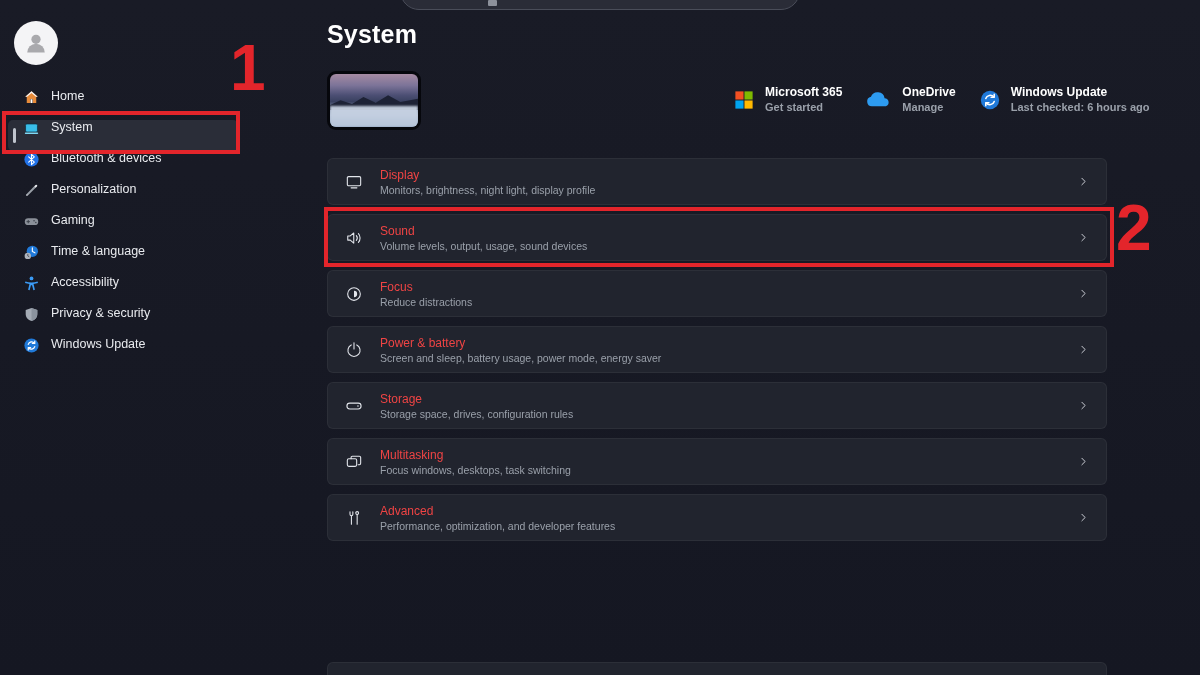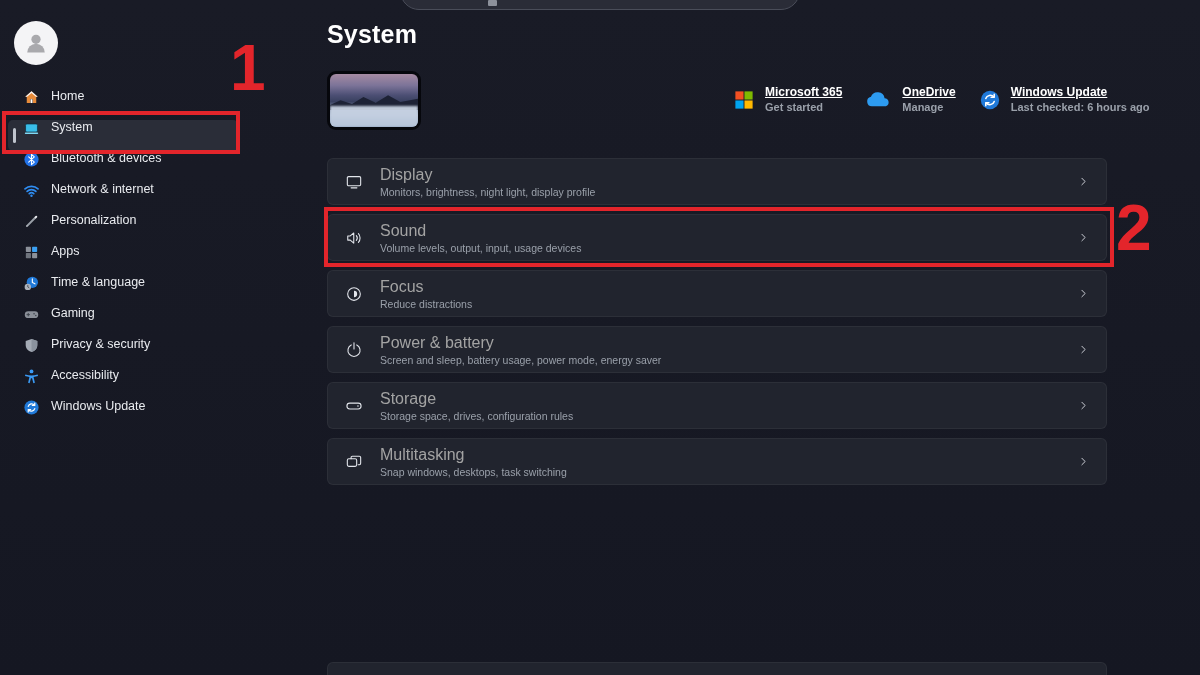--- a/index.html
+++ b/index.html
@@ -39,30 +39,30 @@
     background:linear-gradient(180deg,#a68ba3 0%,#7b7398 22%,#4c4f74 40%,#39405f 52%,#a9b8ce 78%,#8298b6 100%);}
   .hero-mountains{position:absolute;left:0;right:0;top:34%;height:34%;background:#1d2235;
     clip-path:polygon(0 72%,12% 46%,25% 66%,38% 28%,52% 60%,66% 18%,80% 55%,100% 38%,100% 100%,0 100%);}
   .hero-clouds{position:absolute;left:0;right:0;bottom:0;height:40%;
     background:linear-gradient(180deg,rgba(206,216,231,.92),#b7c5d9);filter:blur(1px);}
 
   .quick-cards{position:absolute;left:733px;top:84px;display:flex;align-items:center;gap:23px;}
   .quick-card{display:flex;align-items:center;gap:10px;cursor:pointer;}
   .quick-icon{width:22px;height:22px;flex:0 0 auto;}
   .quick-icon.cloud{width:27px;height:20px;}
-  .quick-title{font-size:12px;font-weight:700;color:#fff;line-height:1.35;white-space:nowrap;text-decoration:underline;}
+  .quick-title{font-size:12px;font-weight:700;color:#fff;line-height:1.35;white-space:nowrap;}
   .quick-sub{font-size:11px;color:#9aa0aa;line-height:1.35;white-space:nowrap;font-weight:bold;}
 
   
   .rows{position:absolute;left:327px;top:158px;width:780px;display:flex;flex-direction:column;gap:9px;}
   .row{height:47px;background:#21242e;border:1px solid rgba(255,255,255,.05);border-radius:6px;
     display:flex;align-items:center;padding:0 16px;gap:16px;cursor:pointer;}
   .row-icon{width:20px;height:20px;flex:0 0 auto;}
   .row-text{flex:1;display:flex;flex-direction:column;gap:2px;min-width:0;}
-  .row-title{font-size:16px;color:#a3a3a3;}
+  .row-title{font-size:12px;color:#ef4444;}
   .row-sub{font-size:10.5px;color:#9aa0aa;}
   .chevron{width:13px;height:13px;flex:0 0 auto;}
   .row-partial{position:absolute;left:327px;top:662px;width:780px;height:47px;background:#21242e;
     border:1px solid rgba(255,255,255,.05);border-radius:6px;}
 
   
   .anno-box{position:absolute;border:4px solid var(--red);z-index:5;pointer-events:none;}
   .anno-box.b1{left:2px;top:111px;width:238px;height:43px;}
   .anno-box.b2{left:324px;top:207px;width:790px;height:60px;}
   .anno-num{position:absolute;font-size:64px;font-weight:800;color:var(--red);line-height:1;z-index:6;
@@ -223,59 +223,47 @@
     <span class="label">System</span>
   </div>
       <div class="side-item">
     <svg class="icon">
           <use href="#bluetooth-icon"></use>
         </svg>
     <span class="label">Bluetooth &amp; devices</span>
   </div>
       <div class="side-item">
     <svg class="icon">
-          <use href="#network-icon"></use>
-        </svg>
-    <span class="label">Network &amp; internet</span>
-  </div>
-      <div class="side-item">
-    <svg class="icon">
           <use href="#personalization-icon"></use>
         </svg>
     <span class="label">Personalization</span>
   </div>
       <div class="side-item">
     <svg class="icon">
-          <use href="#apps-icon"></use>
-        </svg>
-    <span class="label">Apps</span>
+          <use href="#gaming-icon"></use>
+        </svg>
+    <span class="label">Gaming</span>
   </div>
       <div class="side-item">
     <svg class="icon">
           <use href="#time-language-icon"></use>
         </svg>
     <span class="label">Time &amp; language</span>
   </div>
       <div class="side-item">
     <svg class="icon">
-          <use href="#gaming-icon"></use>
-        </svg>
-    <span class="label">Gaming</span>
+          <use href="#accessibility-icon"></use>
+        </svg>
+    <span class="label">Accessibility</span>
   </div>
       <div class="side-item">
     <svg class="icon">
           <use href="#privacy-security-icon"></use>
         </svg>
     <span class="label">Privacy &amp; security</span>
-  </div>
-      <div class="side-item">
-    <svg class="icon">
-          <use href="#accessibility-icon"></use>
-        </svg>
-    <span class="label">Accessibility</span>
   </div>
       <div class="side-item">
     <svg class="icon">
           <use href="#windows-update-icon"></use>
         </svg>
     <span class="label">Windows Update</span>
   </div>
     </nav>
 
   <h1 class="page-title">System</h1>
@@ -329,21 +317,21 @@
     <svg class="chevron">
           <use href="#chevron-right-icon"></use>
         </svg>
   </div>
       <div class="row">
     <svg class="row-icon">
           <use href="#sound-icon"></use>
         </svg>
     <div class="row-text">
       <div class="row-title">Sound</div>
-      <div class="row-sub">Volume levels, output, input, usage devices</div>
+      <div class="row-sub">Volume levels, output, usage, sound devices</div>
     </div>
     <svg class="chevron">
           <use href="#chevron-right-icon"></use>
         </svg>
   </div>
       <div class="row">
     <svg class="row-icon">
           <use href="#focus-icon"></use>
         </svg>
     <div class="row-text">
@@ -377,21 +365,33 @@
     <svg class="chevron">
           <use href="#chevron-right-icon"></use>
         </svg>
   </div>
       <div class="row">
     <svg class="row-icon">
           <use href="#multitasking-icon"></use>
         </svg>
     <div class="row-text">
       <div class="row-title">Multitasking</div>
-      <div class="row-sub">Snap windows, desktops, task switching</div>
+      <div class="row-sub">Focus windows, desktops, task switching</div>
+    </div>
+    <svg class="chevron">
+          <use href="#chevron-right-icon"></use>
+        </svg>
+  </div>
+      <div class="row">
+    <svg class="row-icon">
+          <use href="#advanced-icon"></use>
+        </svg>
+    <div class="row-text">
+      <div class="row-title">Advanced</div>
+      <div class="row-sub">Performance, optimization, and developer features</div>
     </div>
     <svg class="chevron">
           <use href="#chevron-right-icon"></use>
         </svg>
   </div>
     </div>
   <div class="row-partial"></div>
 
   <div class="anno-box b1"></div>
   <div class="anno-box b2"></div>

